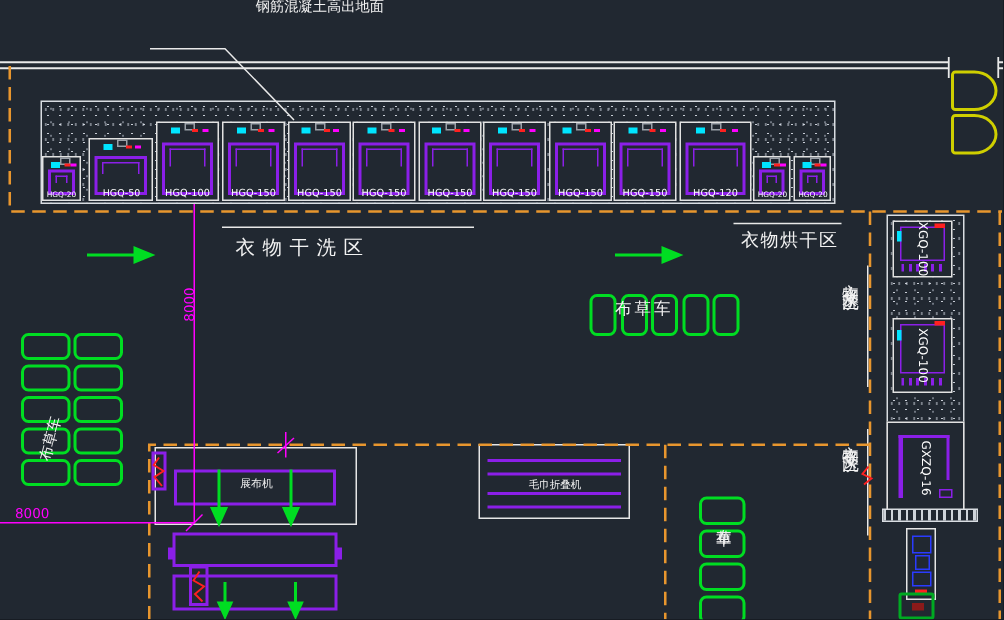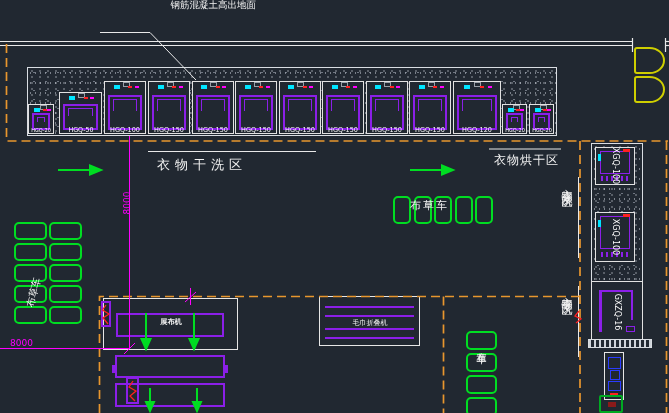--- a/index.html
+++ b/index.html
@@ -222,21 +222,21 @@
       <div class="cart" style="left: 413.5px; top: 196px; width: 18px; height: 28px;"></div>
       <div class="cart" style="left: 434px; top: 196px; width: 18px; height: 28px;"></div>
       <div class="cart" style="left: 454.5px; top: 196px; width: 18px; height: 28px;"></div>
       <div class="cart" style="left: 475px; top: 196px; width: 18px; height: 28px;"></div>
       <div class="cart" style="left: 466px; top: 331px; width: 31px; height: 19px;"></div>
       <div class="cart" style="left: 466px; top: 353px; width: 31px; height: 19px;"></div>
       <div class="cart" style="left: 466px; top: 375px; width: 31px; height: 19px;"></div>
       <div class="cart" style="left: 466px; top: 397px; width: 31px; height: 19px;"></div>
     </div>
 
-  <div class="room" style="left:103px;top:298px;width:135px;height:52px;font-weight:bold;">
+  <div class="room" style="left:103px;top:298px;width:135px;height:52px;">
     <div class="prect" style="left:12px;top:14px;width:108px;height:24px;"></div>
     <div class="txt" style="left:50%;top:17px;transform:translateX(-50%) scale(0.8);font-size:9px;z-index:3;">展布机</div>
   </div>
 
   <div class="prect" style="left:101px;top:301px;width:10px;height:26px;z-index:2;"></div>
   <div class="prect" style="left:126px;top:377px;width:13px;height:27px;z-index:2;"></div>
 
   <div class="prect" style="left:115px;top:355px;width:110px;height:23px;z-index:2;">
     <div class="pline" style="left:-5px;top:8px;width:4px;height:8px;"></div>
     <div class="pline" style="right:-5px;top:8px;width:4px;height:8px;"></div>

